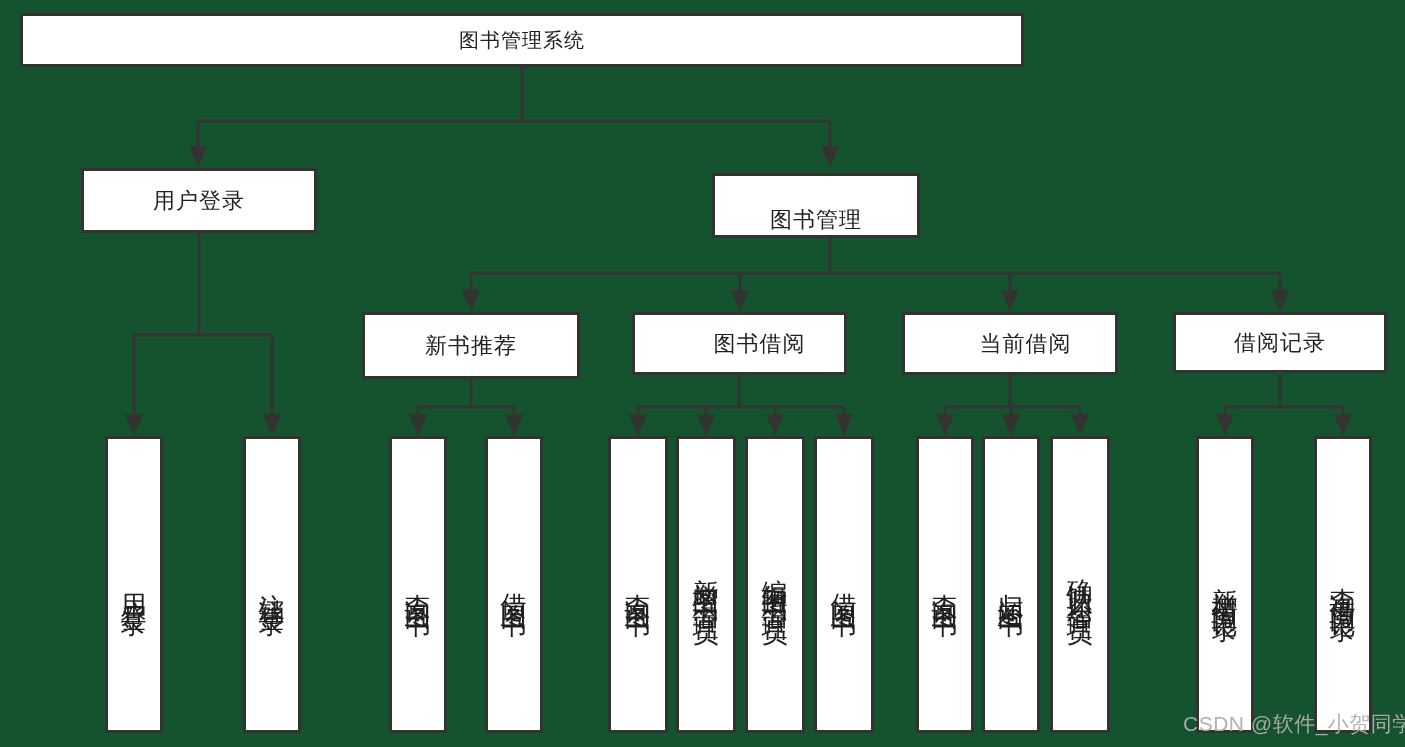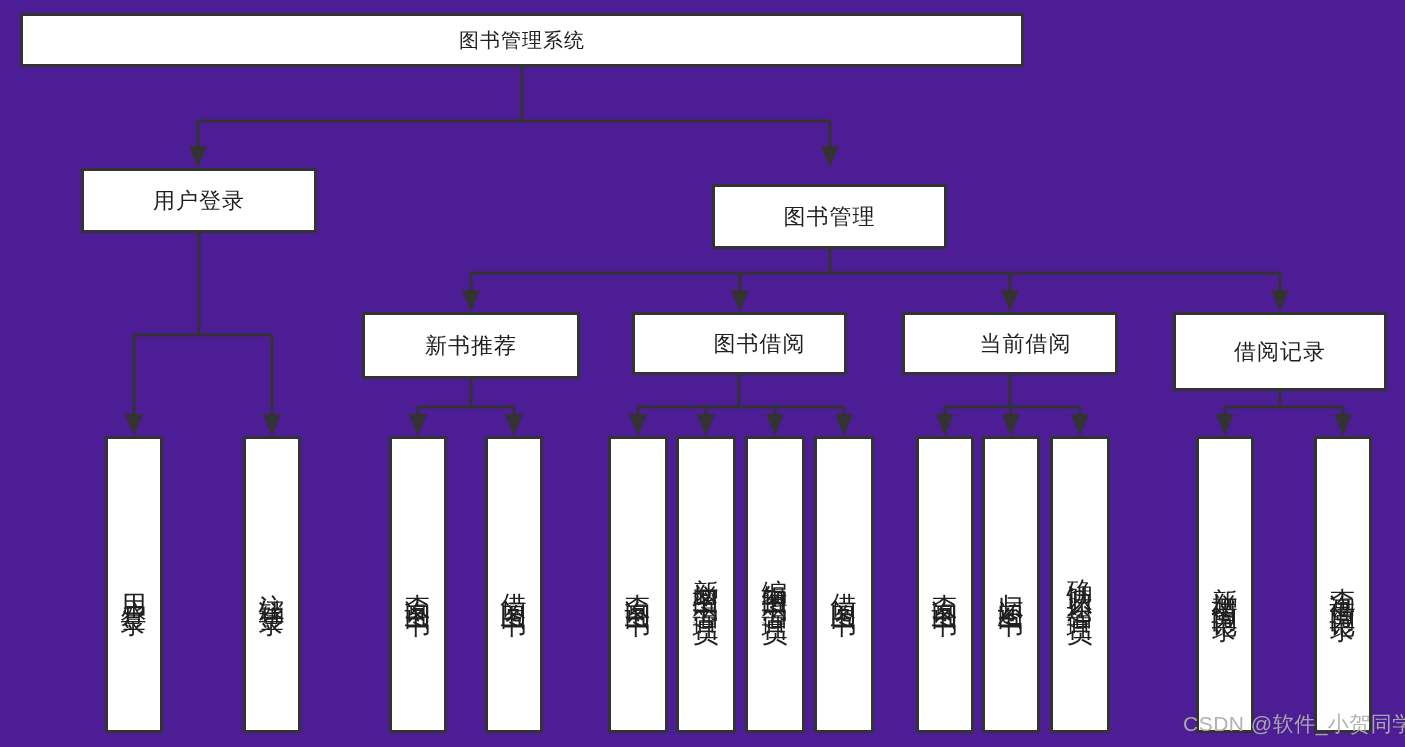--- a/index.html
+++ b/index.html
@@ -5,21 +5,21 @@
   html, body {
     margin: 0;
     padding: 0;
     background: #ffffff;
     font-family: "Liberation Sans", sans-serif;
   }
   #stage {
     position: relative;
     width: 1405px;
     height: 747px;
-    background: #4c1d95;
+    background: #14532d;
     overflow: hidden;
   }
   #connector-layer {
     position: absolute;
     left: 0;
     top: 0;
     width: 1405px;
     height: 747px;
     z-index: 1;
   }
@@ -102,34 +102,34 @@
     </g>
   </svg>
 
   <div class="node rootbox" style="left:20px; top:13px; width:1004px; height:54px;">
     <span>图书管理系统</span>
   </div>
 
   <div class="node hbox" style="left:81px; top:168px; width:236px; height:65px;">
     <span>用户登录</span>
   </div>
-  <div class="node hbox" style="left:712px; top:184px; width:235px; height:65px;">
+  <div class="node hbox" style="left:712px; top:173px; width:208px; height:65px;align-items:flex-end;">
     <span>图书管理</span>
   </div>
 
   <div class="node hbox" style="left:362px; top:312px; width:218px; height:67px;">
     <span>新书推荐</span>
   </div>
   <div class="node hbox" style="left:632px; top:312px; width:215px; height:63px;padding-left:40px;">
     <span>图书借阅</span>
   </div>
   <div class="node hbox" style="left:902px; top:312px; width:216px; height:63px;padding-left:31px;">
     <span>当前借阅</span>
   </div>
-  <div class="node hbox" style="left:1173px; top:312px; width:214px; height:79px;">
+  <div class="node hbox" style="left:1173px; top:312px; width:214px; height:61px;">
     <span>借阅记录</span>
   </div>
 
   <div class="node leaf" style="left:105px; top:436px; width:58px; height:297px;">
     <span class="vtext">用户登录</span>
   </div>
   <div class="node leaf" style="left:243px; top:436px; width:58px; height:297px;">
     <span class="vtext">注销登录</span>
   </div>
 

